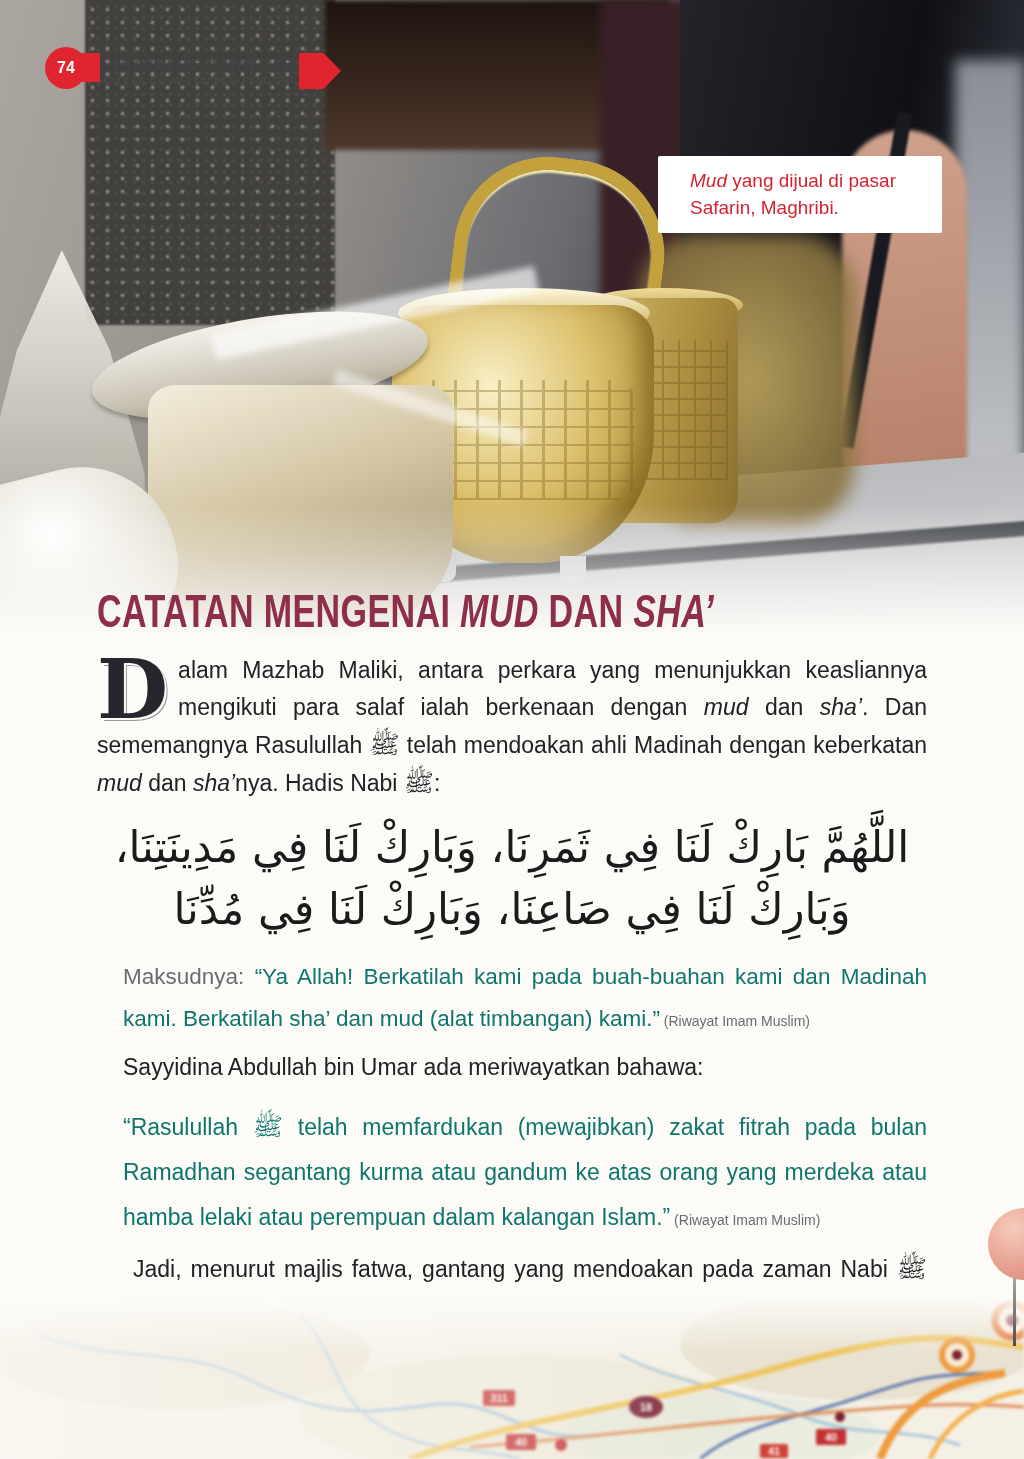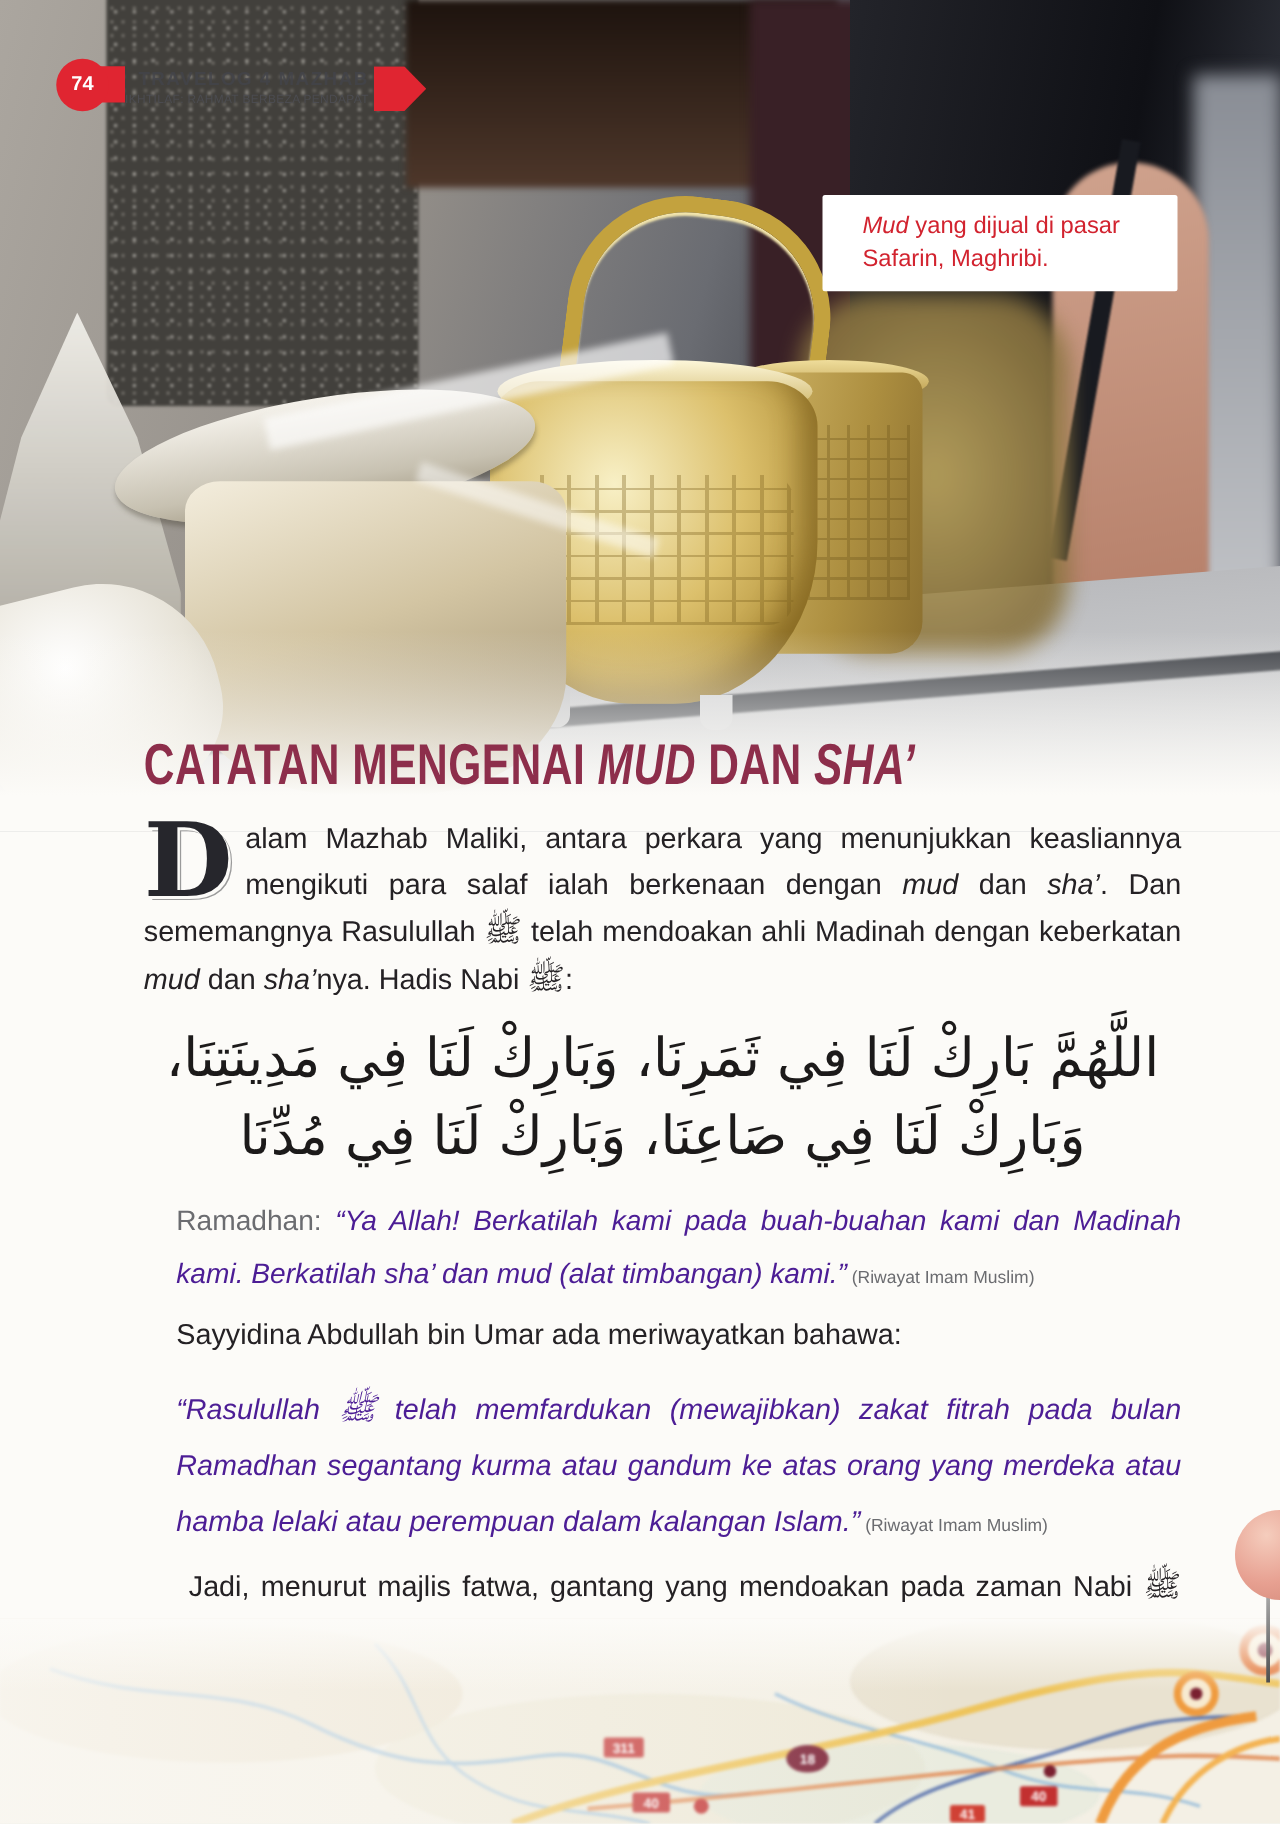--- a/index.html
+++ b/index.html
@@ -62,34 +62,34 @@
   .hdr-sub{font-size:9.5px;letter-spacing:.3px;color:#4d4e54;opacity:.85;margin-top:2px;}
   .hdr-arrow{position:absolute;left:299px;top:53px;width:42px;height:36px;background:#e02531;
      clip-path:polygon(0 0,58% 0,100% 50%,58% 100%,0 100%);}
 
   
   .caption{position:absolute;left:658px;top:156px;width:220px;background:#fff;padding:11px 32px 12px;
      color:#d2232f;font-size:19px;line-height:27px;border-radius:2px;}
   .caption .it{font-style:italic;}
 
   
-  .content{position:absolute;left:115px;top:588px;width:830px;}
+  .content{position:absolute;left:97px;top:588px;width:830px;}
   h1.headline{margin:0 0 18px;font-size:46px;line-height:46px;color:#8d2e4b;white-space:nowrap;}
   .headline-inner{display:inline-block;transform:scaleX(.74);transform-origin:left;font-weight:bold;letter-spacing:.5px;}
   .headline .it{font-style:italic;}
   .p1{margin:0 0 14px;font-size:23px;line-height:37px;text-align:justify;}
   .dropcap{float:left;font-family:"DejaVu Serif",serif;font-weight:bold;font-size:82px;line-height:66px;
      padding:4px 10px 0 0;color:#26262c;text-shadow:2px 2px 0 #fcfbf8,3px 3px 0 #9a9a9a;}
   .it{font-style:italic;}
   .pbuh{font-family:"DejaVu Sans",sans-serif;font-size:25px;}
   .arabic{margin:4px 0 16px;text-align:center;direction:rtl;font-family:"DejaVu Sans",sans-serif;
      font-size:43px;line-height:62px;color:#1c1a1a;}
   .maksud{margin:0 0 10px 26px;font-size:22.5px;line-height:42px;text-align:justify;}
   .lbl-gray{color:#6b6c70;font-style:normal;}
-  .teal{color:#4c1d95;font-style:italic;}
+  .teal{color:#0f766e;}
   .src{color:#6b6c70;font-size:14px;font-style:normal;}
   .narrator{margin:0 0 22px 26px;font-size:23px;line-height:30px;}
   .quote2{margin:0 0 6px 26px;font-size:23px;line-height:45px;text-align:justify;}
   .pfinal{margin:0;font-size:23px;line-height:40px;text-align:justify;text-indent:36px;}
 
   
   .map{position:absolute;left:0;top:1295px;width:1024px;height:164px;overflow:hidden;background:#f4f0e5;}
   .map-blur{position:absolute;inset:0;filter:blur(1.4px);}
   .map-leftwash{position:absolute;inset:0;background:linear-gradient(90deg,rgba(250,248,243,.8),rgba(250,248,243,.25) 55%,rgba(250,248,243,0) 75%);}
   .map-topfade{position:absolute;left:0;top:0;width:1024px;height:58px;background:linear-gradient(#fcfbf8,rgba(252,251,248,0));}
@@ -151,21 +151,21 @@
 
     <h1 class="headline"><span class="headline-inner"><span>CATATAN MENGENAI </span><span class="it">MUD</span><span> DAN </span><span class="it">SHA’</span></span></h1>
 
     <p class="p1"><span class="dropcap">D</span><span>alam Mazhab Maliki, antara perkara yang menunjukkan keasliannya mengikuti para salaf ialah berkenaan dengan </span><span class="it">mud</span><span> dan </span><span class="it">sha’</span><span>. Dan sememangnya Rasulullah </span><span class="pbuh">ﷺ</span><span> telah mendoakan ahli Madinah dengan keberkatan </span><span class="it">mud</span><span> dan </span><span class="it">sha’</span><span>nya. Hadis Nabi </span><span class="pbuh">ﷺ</span><span>:</span></p>
 
     <div class="arabic">
       <div>اللَّهُمَّ بَارِكْ لَنَا فِي ثَمَرِنَا، وَبَارِكْ لَنَا فِي مَدِينَتِنَا،</div>
       <div>وَبَارِكْ لَنَا فِي صَاعِنَا، وَبَارِكْ لَنَا فِي مُدِّنَا</div>
     </div>
 
-    <p class="maksud"><span class="lbl-gray">Ramadhan: </span><span class="teal">“Ya Allah! Berkatilah kami pada buah-buahan kami dan Madinah kami. Berkatilah sha’ dan mud (alat timbangan) kami.”</span><span class="src"> (Riwayat Imam Muslim)</span></p>
+    <p class="maksud"><span class="lbl-gray">Maksudnya: </span><span class="teal">“Ya Allah! Berkatilah kami pada buah-buahan kami dan Madinah kami. Berkatilah sha’ dan mud (alat timbangan) kami.”</span><span class="src"> (Riwayat Imam Muslim)</span></p>
 
     <p class="narrator">Sayyidina Abdullah bin Umar ada meriwayatkan bahawa:</p>
 
     <p class="quote2"><span class="teal">“Rasulullah </span><span class="teal pbuh">ﷺ</span><span class="teal"> telah memfardukan (mewajibkan) zakat fitrah pada bulan Ramadhan segantang kurma atau gandum ke atas orang yang merdeka atau hamba lelaki atau perempuan dalam kalangan Islam.”</span><span class="src"> (Riwayat Imam Muslim)</span></p>
 
     <p class="pfinal"><span>Jadi, menurut majlis fatwa, gantang yang mendoakan pada zaman Nabi </span><span class="pbuh">ﷺ</span><span> itu adalah gantang Baghdad dan kerana itulah ia diambil sebagai timbangan kadar</span></p>
 
   </div>
 
   <div class="map">

